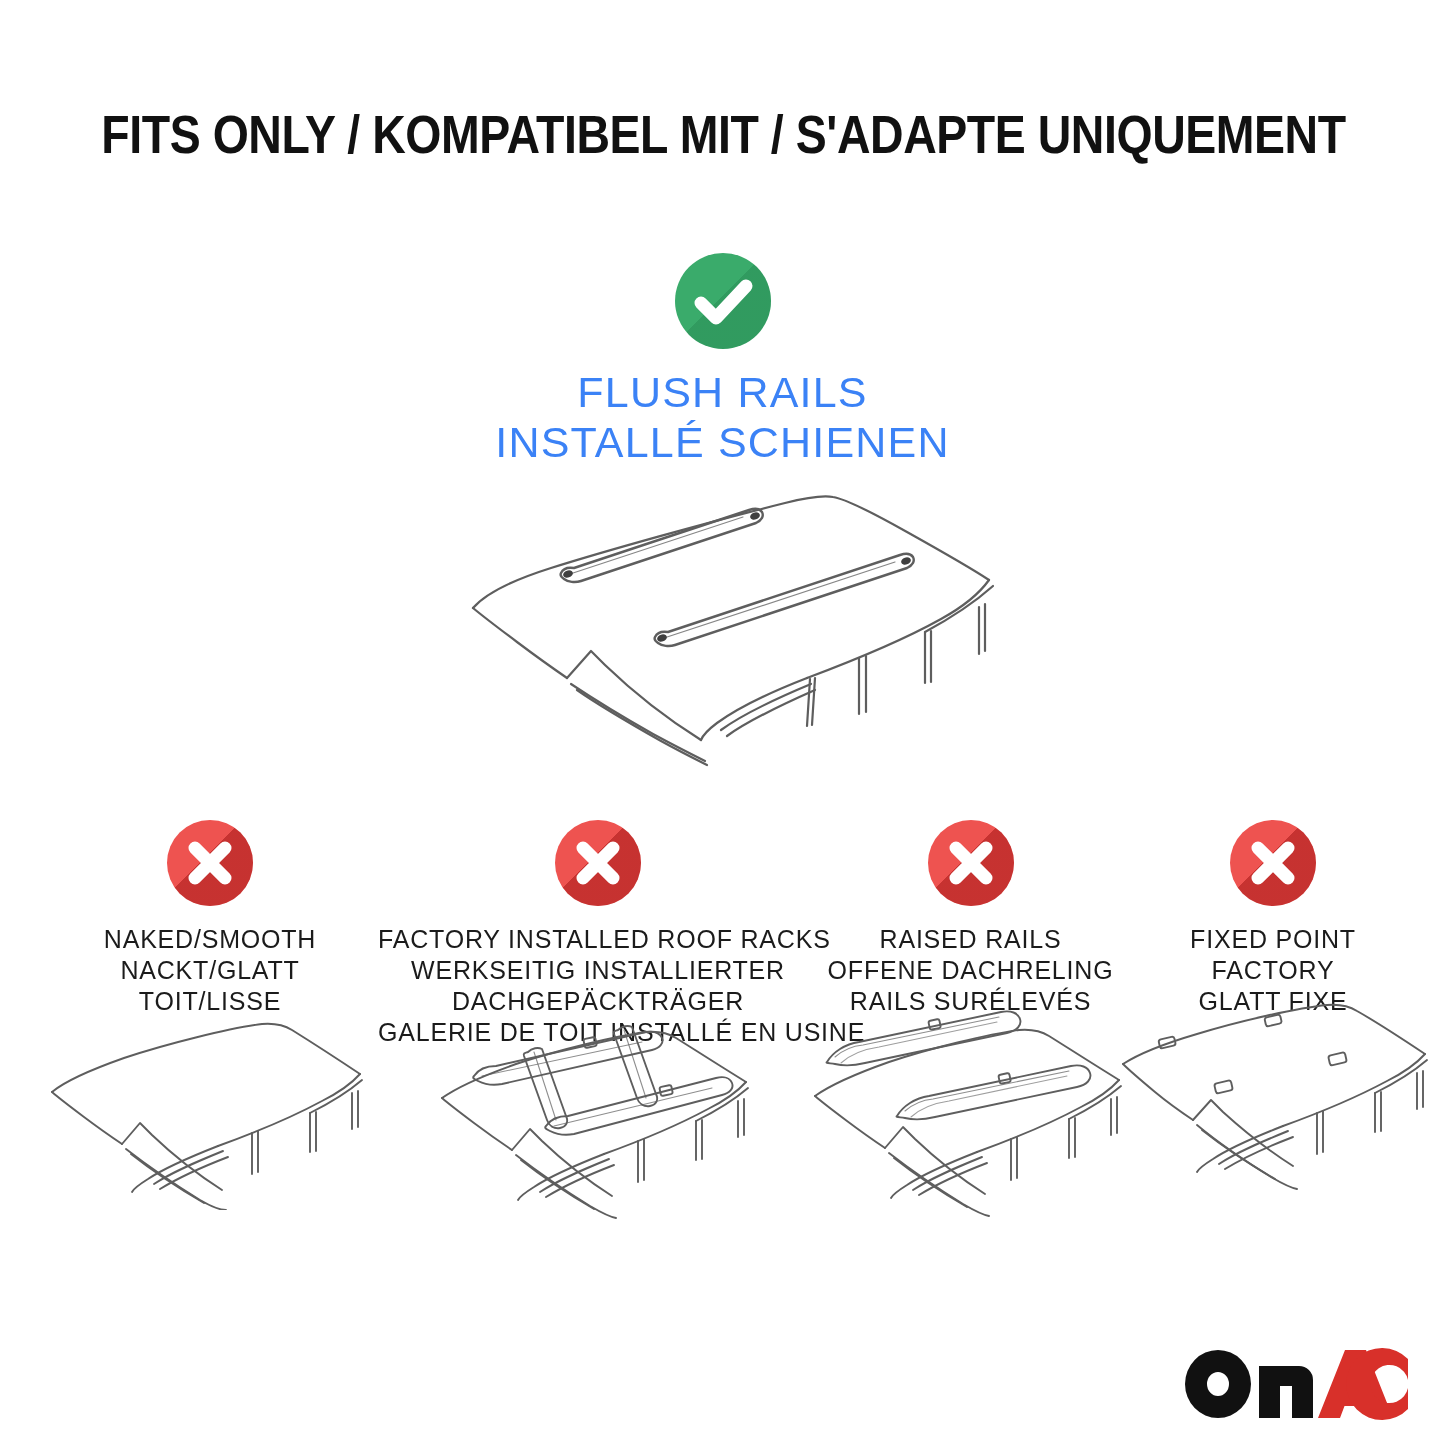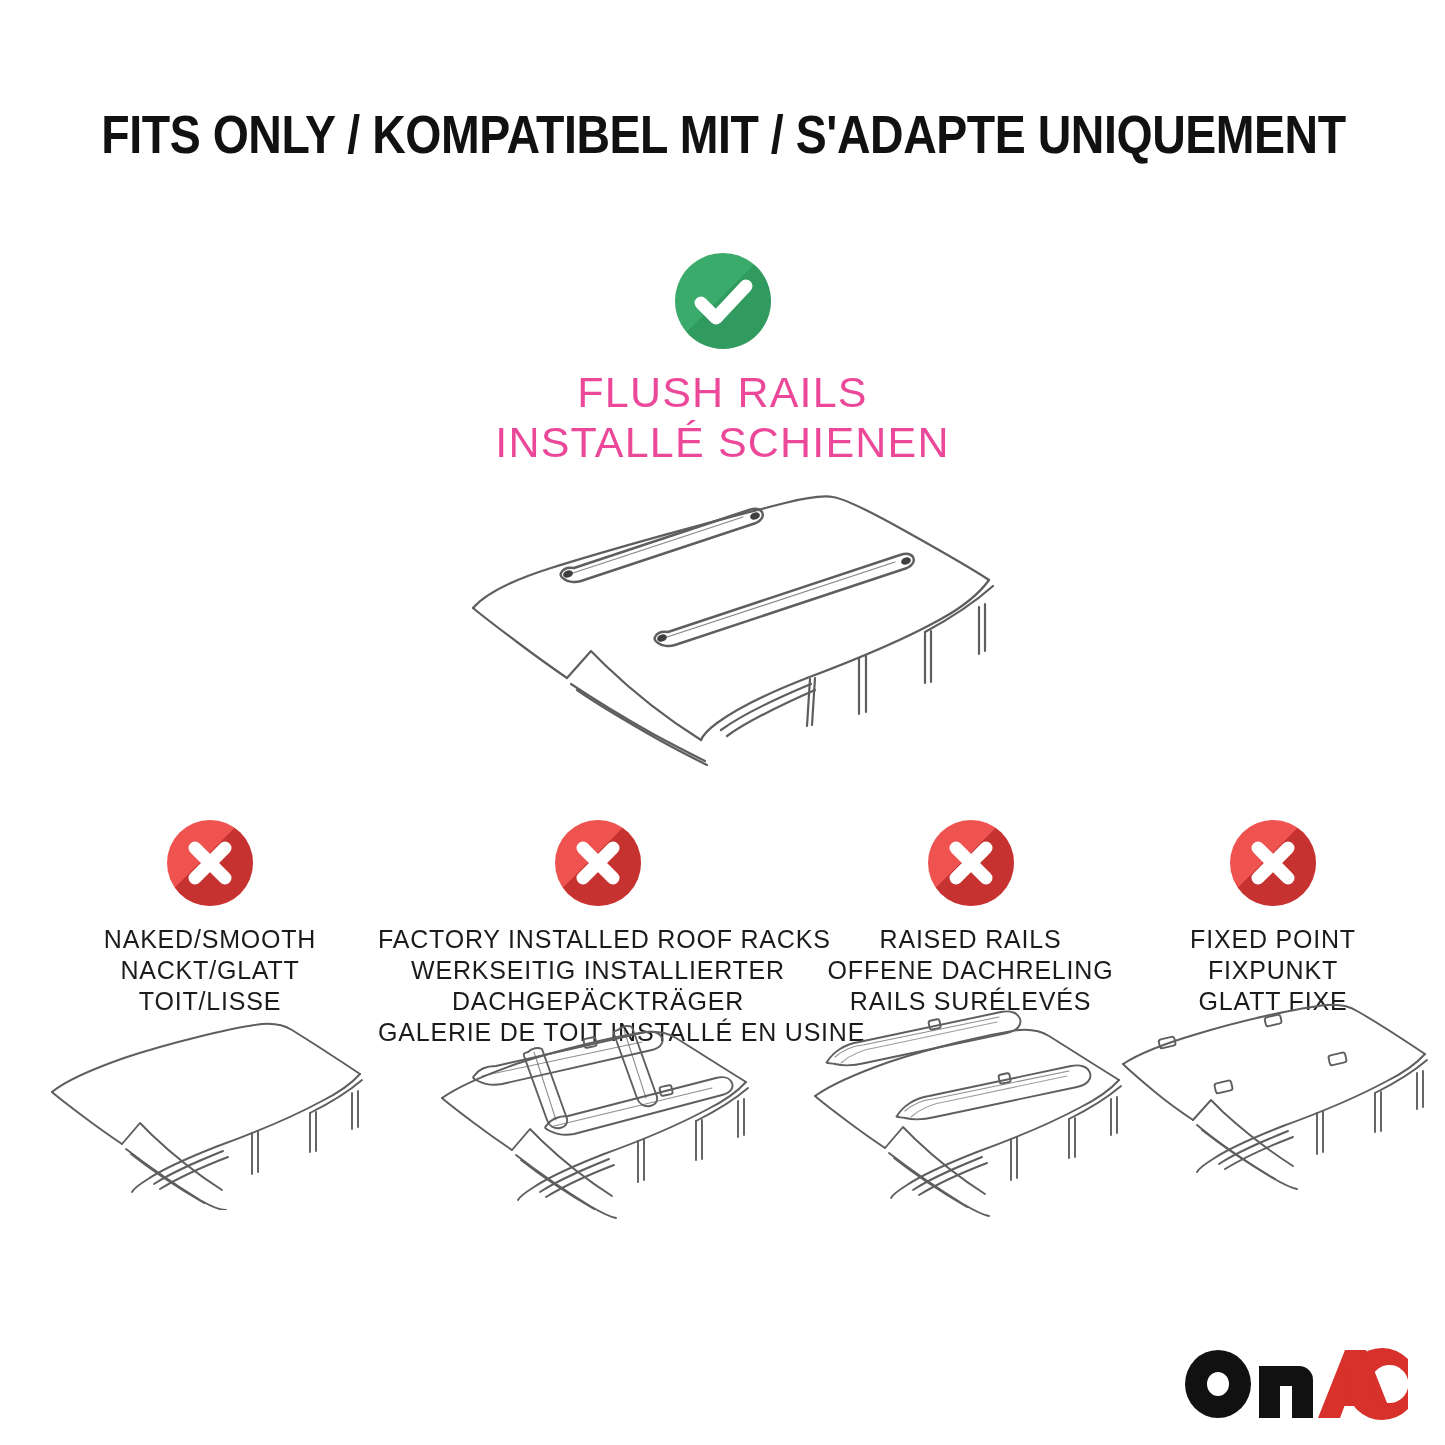--- a/index.html
+++ b/index.html
@@ -73,21 +73,21 @@
         rgba(150,10,10,0.45) 44%, rgba(150,10,10,0.45) 100%);
   }
   .badge svg { position: absolute; inset: 0; }
 
   .ok-lines {
     margin-top: 14px;
     font-size: 43px;
     line-height: 50px;
     font-weight: 300;
     letter-spacing: 1.2px;
-    color: #ec4899;
+    color: #3b82f6;
   }
   .ok-lines div { white-space: nowrap; }
 
   
   .hero-art {
     position: absolute;
     top: 468px;
     left: 455px;
     width: 560px;
     height: 300px;
@@ -356,21 +356,21 @@
     <div class="badge-wrap">
       <div class="badge no">
         <div class="shadow"></div>
         <svg viewBox="0 0 86 86" width="86" height="86" aria-hidden="true">
           <path d="M28 28 L58 58 M58 28 L28 58" fill="none" stroke="#ffffff" stroke-width="13" stroke-linecap="round"></path>
         </svg>
       </div>
     </div>
     <div class="col-lines">
       <div>FIXED POINT</div>
-      <div>FIXPUNKT</div>
+      <div>FACTORY</div>
       <div>GLATT FIXE</div>
     </div>
     <div class="col-art" style="top:180px;">
       <svg class="art-svg" viewBox="0 0 320 210" width="320" height="210" aria-hidden="true">
         <g fill="none" stroke="#5e5e5e" stroke-width="1.9" stroke-linecap="round" stroke-linejoin="round">
           <path d="M10 64 C24 55 50 44 84 34 C126 21 184 8 214 5 C226 4 236 6 244 11
                    C260 20 288 38 312 54"></path>
           <path d="M312 54 C304 63 290 73 274 81 C248 95 206 113 170 126"></path>
           <path d="M10 64 C18 72 30 82 42 92 C54 102 68 112 80 120"></path>
           <path d="M80 120 L98 100 L110 112 C132 132 158 152 180 166"></path>

